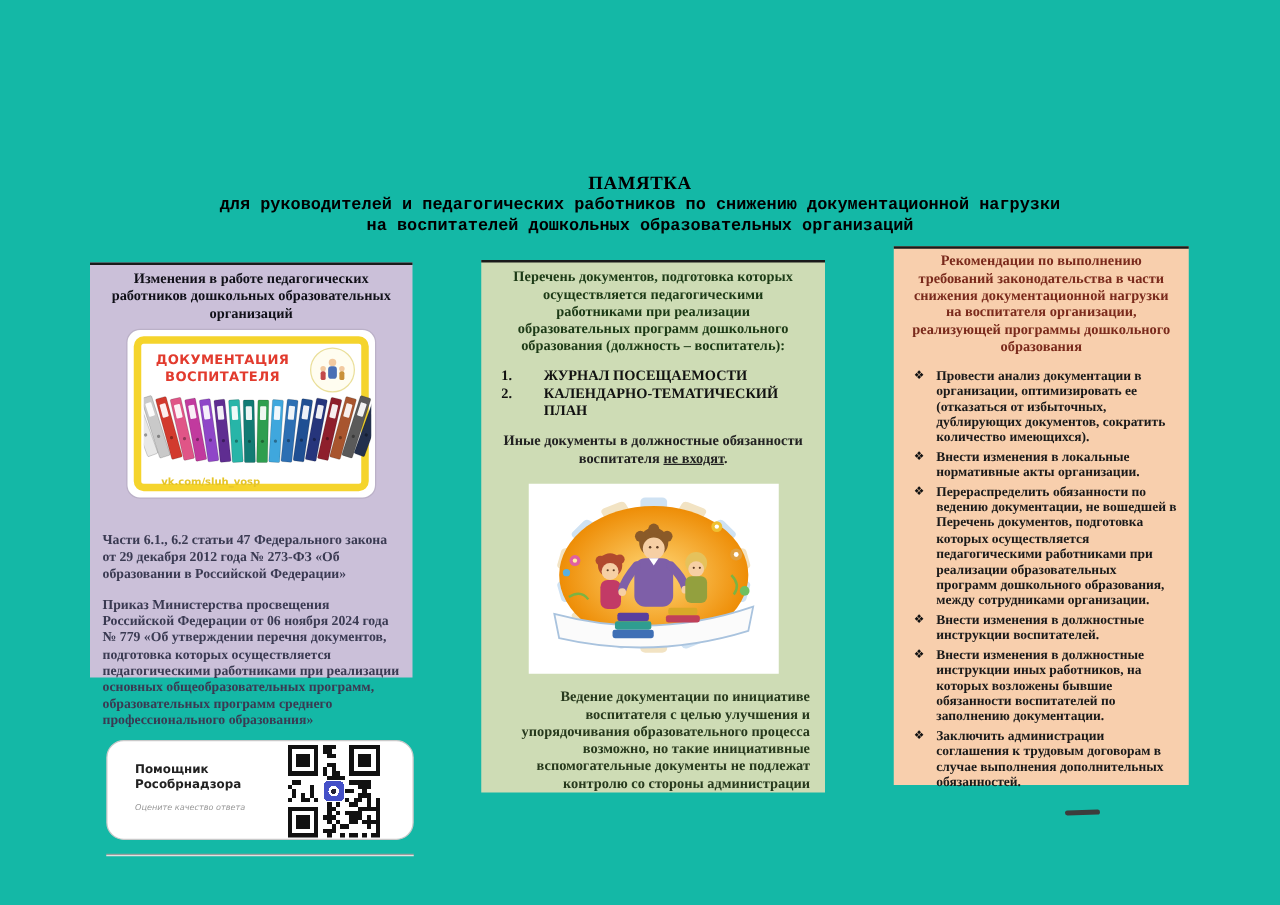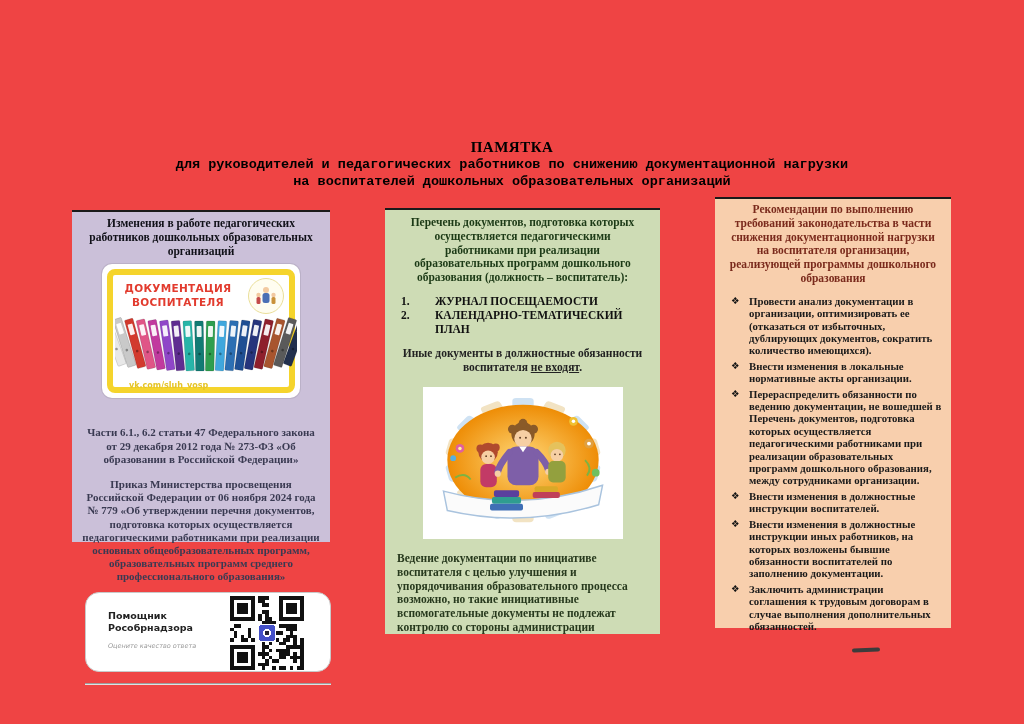--- a/index.html
+++ b/index.html
@@ -1,16 +1,16 @@
 <!DOCTYPE html>
 <html style="--left_bg: #cbc0d9; --middle_bg: #cedcb5; --right_bg: #f8cfad; --middle_header_text: #1c3a16; --right_header_text: #7a2a1c; --middle_footer_text: #27391d; --left_text: #3a3a52; --card_frame_yellow: #f5d42c; --card_title_red: #e23b2e; --watermark_yellow: #e5c428; --qr_logo_blue: #4450c8;"><head>
 <meta charset="utf-8">
 <style>
   html,body{margin:0;padding:0;background:#ffffff;}
-  #page{position:relative;width:1024px;height:724px;background:#ef4444;overflow:hidden;
+  #page{position:relative;width:1024px;height:724px;background:#14b8a6;overflow:hidden;
         font-family:"Liberation Serif",serif;color:#111;}
 
   
   .title{position:absolute;top:138px;left:0;width:1024px;text-align:center;font-weight:bold;color:#000;}
   .title .l1{font-size:15px;letter-spacing:.5px;line-height:18px;}
   .title .l2,.title .l3{font-size:13.5px;line-height:17px;font-family:Liberation Mono, monospace;}
 
   
   .col{position:absolute;box-sizing:border-box;border-top:2px solid #1a1a1a;}
   .col-left{left:72px;top:210px;width:258px;height:332px;background:var(--left_bg,#cbc0d9);}
@@ -29,34 +29,34 @@
                   position:relative;height:112px;}
   .doc-title{position:absolute;top:7px;left:6px;width:118px;color:var(--card_title_red,#e23b2e);
              font-family:"DejaVu Sans",sans-serif;font-weight:bold;font-size:10.5px;line-height:1.25;
              text-align:center;letter-spacing:.3px;}
   .teacher-circle{position:absolute;top:3px;right:5px;width:34px;height:34px;border-radius:50%;
                   background:#fffdf0;border:1px solid #eadf9a;display:flex;align-items:center;justify-content:center;}
   .binders-wrap{position:absolute;left:2px;bottom:9px;}
   .watermark{position:absolute;left:16px;bottom:-3px;color:var(--watermark_yellow,#e5c428);
              font-family:"DejaVu Sans",sans-serif;font-weight:bold;font-size:8px;}
   .left-par{color:var(--left_text,#3a3a52);font-weight:bold;font-size:11px;line-height:1.2;
-            padding:0 10px;text-align:center;}
+            padding:0 10px;text-align:left;}
   .left-par.p1{margin-top:28px;}
   .left-par.p2{margin-top:12px;}
 
   
   .doc-list{margin-top:9px;padding:0 10px 0 16px;}
   .doc-list-row{display:flex;font-weight:bold;font-size:11.5px;line-height:14px;color:#111;}
   .doc-list-row .num{width:34px;flex:none;}
   .mid-note{margin-top:10px;text-align:center;font-weight:bold;font-size:11.5px;line-height:14px;color:#222;
             padding:0 14px;}
   .mid-note .und{text-decoration:underline;}
   .illo-box{width:200px;height:152px;background:#fff;margin:13px auto 0;display:flex;
             align-items:center;justify-content:center;}
-  .mid-footer{margin-top:13px;text-align:left;font-weight:bold;font-size:11.5px;line-height:13.8px;
+  .mid-footer{margin-top:13px;text-align:right;font-weight:bold;font-size:11.5px;line-height:13.8px;
               color:var(--middle_footer_text,#27391d);padding:0 12px;}
 
   
   .rec-list{margin-top:9px;padding:0 8px 0 16px;}
   .rec-item{display:flex;gap:8px;margin-bottom:3px;font-weight:bold;font-size:10.8px;line-height:12.4px;color:#1a1a1a;}
   .rec-item .bullet{flex:none;width:10px;font-family:"DejaVu Sans",sans-serif;font-size:9.5px;color:#111;line-height:12.4px;}
 
   
   .qr-card{position:absolute;left:85px;top:592px;width:246px;height:80px;background:#fff;
            border:1px solid #c9c9c9;border-radius:14px;box-sizing:border-box;}

